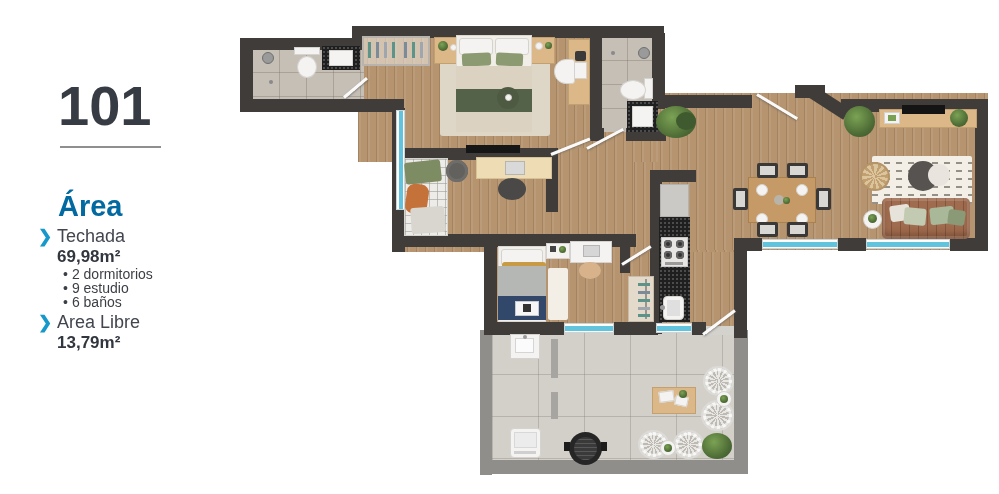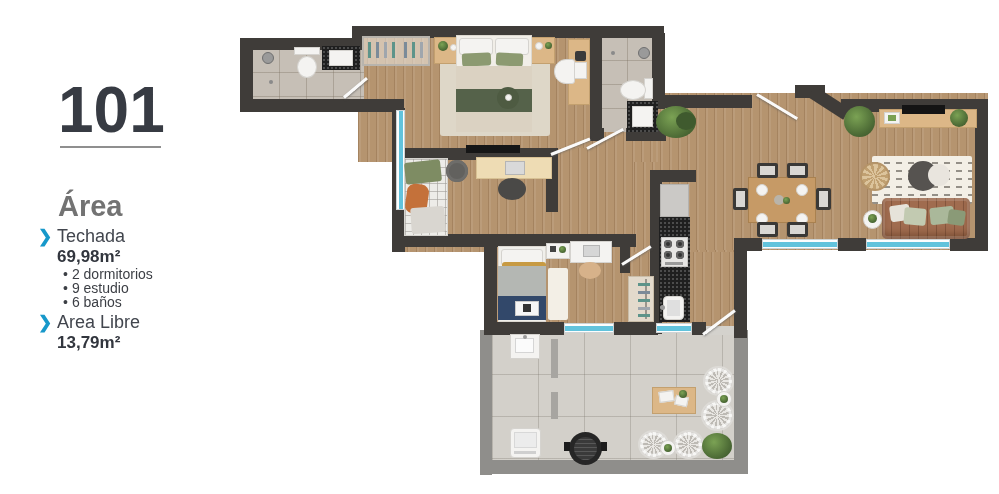--- a/index.html
+++ b/index.html
@@ -1,23 +1,23 @@
 <!DOCTYPE html>
 <html style="--accent: #1798ca; --text: #3a3e46; --wall: #3f3c39; --terrace_wall: #8f8e8b; --wood: #b5946f; --bath_tile: #c6bfb6; --terrace_tile: #d3d0ca; --window: #62c3dc; --counter: #1f1f1f; --sofa: #a06c4f;"><head>
 <meta charset="utf-8">
 <style>
   html,body{margin:0;padding:0;background:#fff;}
   .page{position:relative;width:999px;height:494px;background:#fff;overflow:hidden;
         font-family:"Liberation Sans",sans-serif;color:var(--text,#3a3e46);}
   .abs{position:absolute;}
   
   .dep-label{left:59px;top:64px;font-size:14.5px;letter-spacing:2.2px;color:#3f434b;}
-  .unit-num{left:58px;top:78px;font-size:64px;font-weight:700;color:#373b43;line-height:1;}
+  .unit-num{left:58px;top:78px;font-size:56px;font-weight:700;color:#373b43;line-height:1;}
   .rule{left:60px;top:146px;width:101px;height:2px;background:#8f8f8f;}
-  .area-title{left:58px;top:190px;font-size:29px;font-weight:700;color:#737373;}
+  .area-title{left:58px;top:190px;font-size:29px;font-weight:700;color:#0369a1;}
   .chev{font-size:17px;font-weight:700;color:var(--accent,#1798ca);line-height:1;}
   .lab{font-size:18px;color:#42464e;}
   .val{font-size:17px;font-weight:700;color:#32363e;}
   .bullet-line{font-size:14px;color:#3c3f45;}
   .dot{margin-right:4px;}
   
   .plan i,.plan b,.plan u,.plan s{position:absolute;display:block;box-sizing:border-box;}
   .w{background:var(--wall,#3f3c39);}
   .tw{background:var(--terrace_wall,#8f8e8b);}
   .dv{background:#a7a5a1;}

